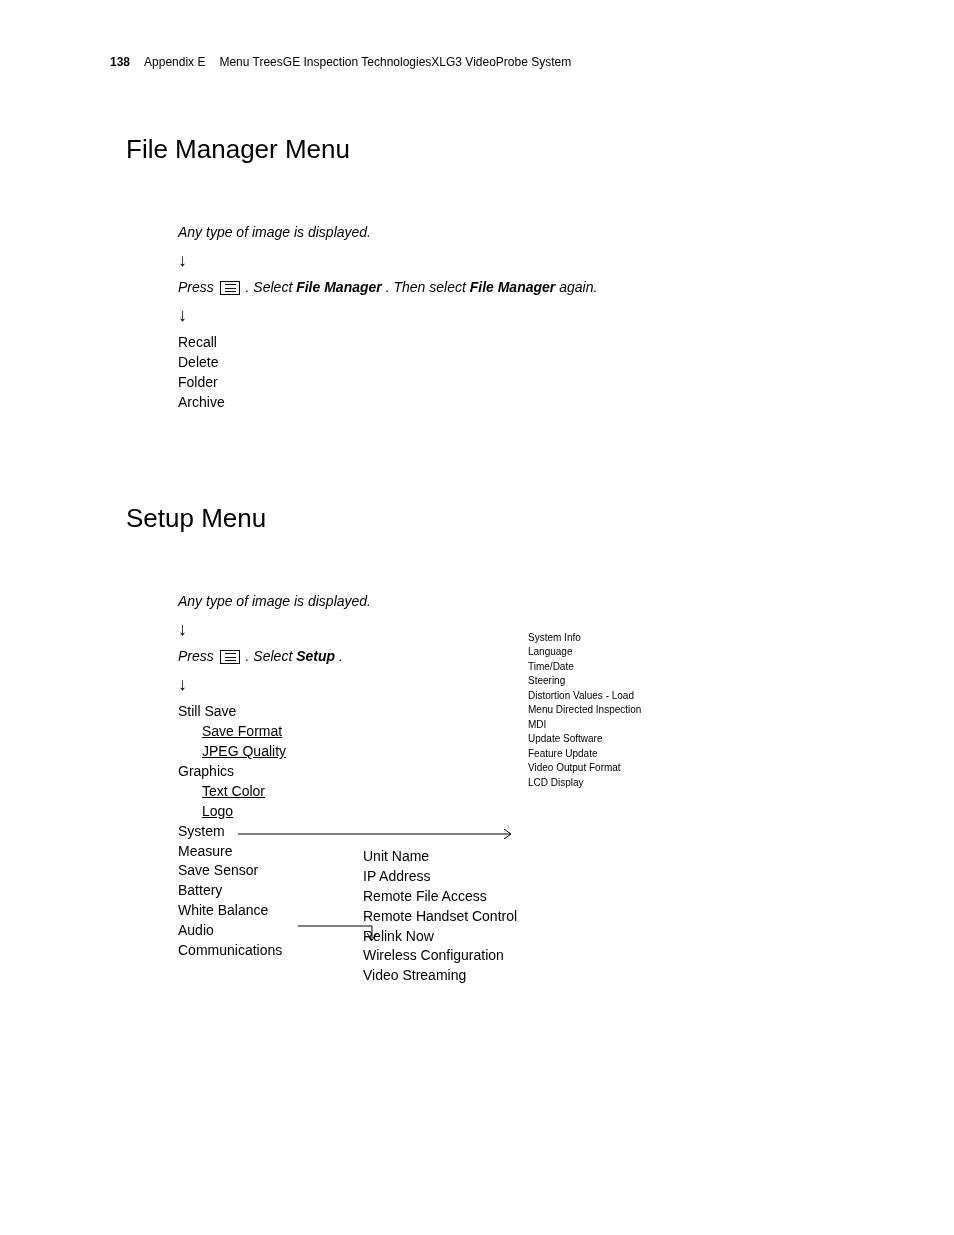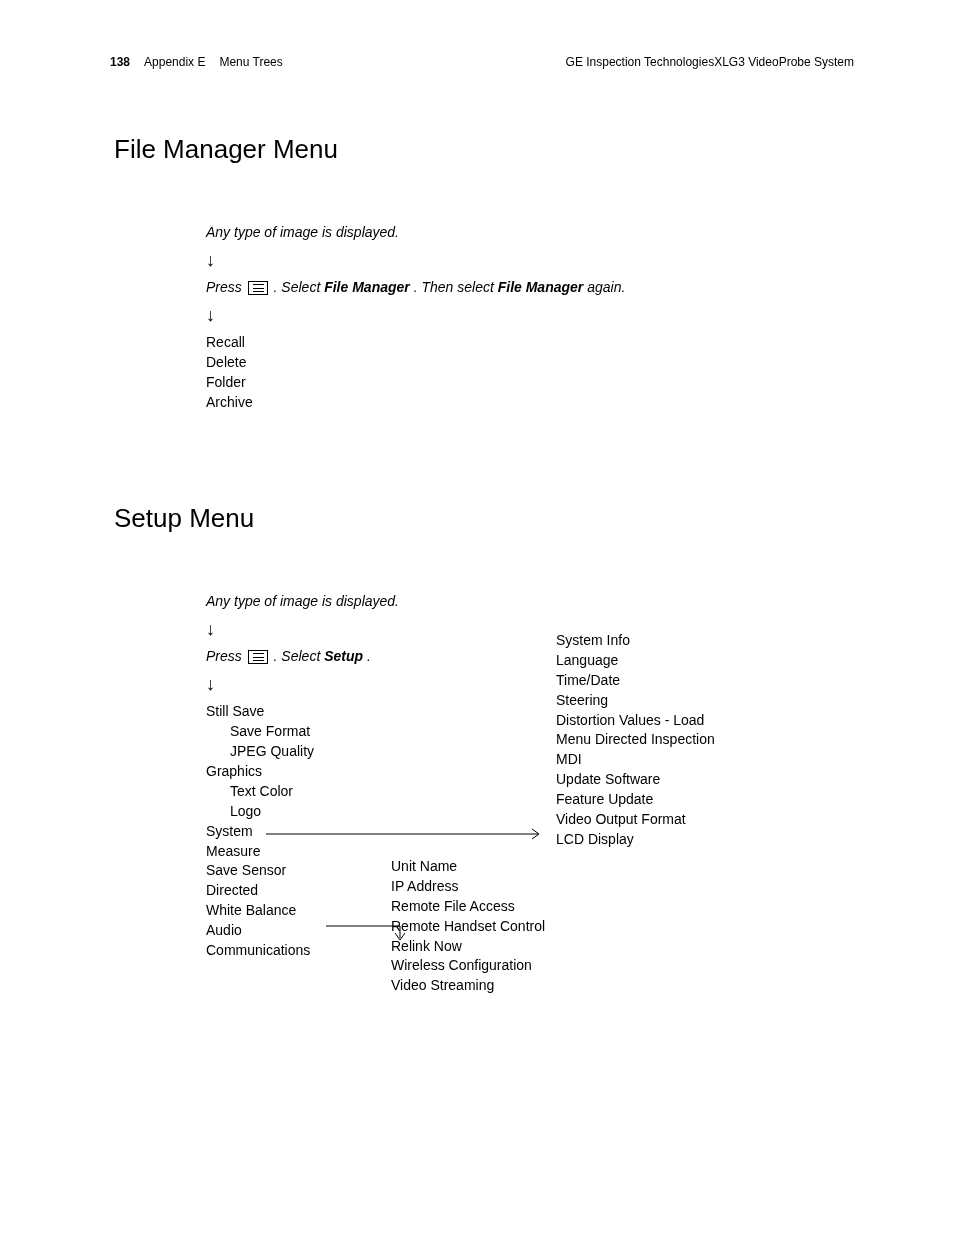--- a/index.html
+++ b/index.html
@@ -11,34 +11,33 @@
   }
   .page {
     width: 954px;
     height: 1235px;
     position: relative;
     padding: 55px 100px 50px 110px;
     box-sizing: border-box;
   }
   .header-row {
     display: flex;
-    justify-content: space-between;
     font-size: 12px;
     margin-bottom: 65px;
   }
   .header-left { display: flex; gap: 14px; }
   .page-num { font-weight: bold; }
   .header-right { display: flex; gap: 0; }
   h1 {
     font-size: 26px;
     font-weight: normal;
-    margin: 0 0 58px 4px;
+    margin: 0 0 58px 16px;
   }
   .content-block {
-    margin-left: 96px;
+    margin-left: 68px;
     font-size: 14px;
     line-height: 1.35;
   }
   .instr {
     font-style: italic;
   }
   .instr .b { font-weight: bold; }
   .arrow-down {
     font-size: 18px;
     margin: 6px 0;
@@ -55,35 +54,35 @@
   .menu-icon::before {
     content: "";
     position: absolute;
     top: 2px; left: 4px; right: 3px; bottom: 2px;
     background:
       linear-gradient(#000,#000) 0 0/100% 1px no-repeat,
       linear-gradient(#000,#000) 0 50%/100% 1px no-repeat,
       linear-gradient(#000,#000) 0 100%/100% 1px no-repeat;
   }
   .list div { margin: 1px 0; }
-  .indent { padding-left: 24px; }
+  .indent { padding-left: 24px; text-decoration: underline; }
   .setup-wrap {
     position: relative;
   }
   .col2 {
     position: absolute;
     left: 350px;
     top: 38px;
-    font-size: 14px;
+    font-size: 10px;
     line-height: 1.35;
   }
   .col3 {
     position: absolute;
     left: 185px;
-    top: 264px;
+    top: 254px;
     font-size: 14px;
     line-height: 1.35;
   }
   svg.connector {
     position: absolute;
     overflow: visible;
     pointer-events: none;
   }
   .gap { height: 90px; }
 </style>
@@ -146,21 +145,21 @@
     <div class="list">
       <div>Still Save</div>
       <div class="indent">Save Format</div>
       <div class="indent">JPEG Quality</div>
       <div>Graphics</div>
       <div class="indent">Text Color</div>
       <div class="indent">Logo</div>
       <div>System</div>
       <div>Measure</div>
       <div>Save Sensor</div>
-      <div>Directed</div>
+      <div>Battery</div>
       <div>White Balance</div>
       <div>Audio</div>
       <div>Communications</div>
     </div>
 
     <svg class="connector" style="left:60px; top:236px;" width="280" height="12">
       <line x1="0" y1="6" x2="272" y2="6" stroke="#000" stroke-width="1"></line>
       <polyline points="266,1 273,6 266,11" fill="none" stroke="#000" stroke-width="1"></polyline>
     </svg>
 

